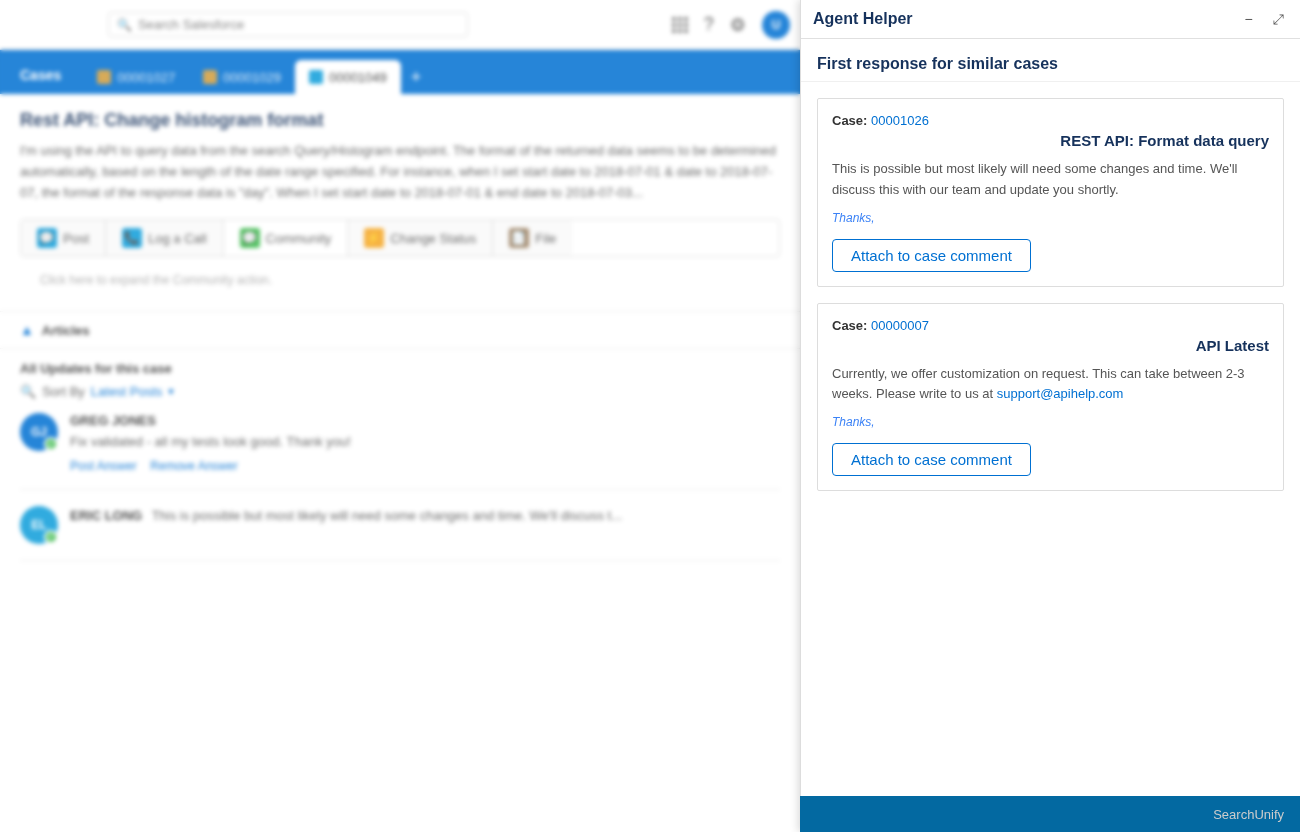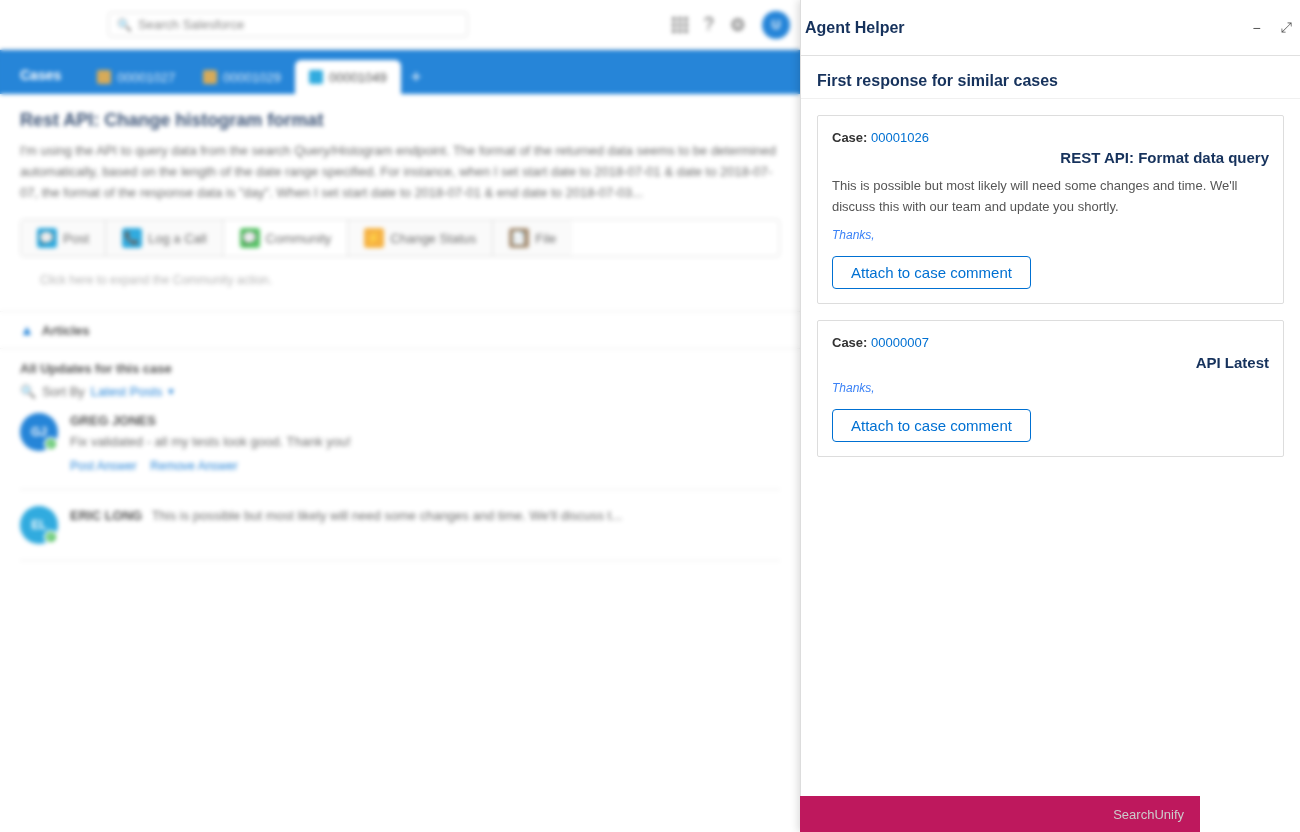--- a/index.html
+++ b/index.html
@@ -321,27 +321,27 @@
       width: 500px;
       height: 832px;
       background: #fff;
       border-left: 1px solid #ddd;
       display: flex;
       flex-direction: column;
       box-shadow: -2px 0 8px rgba(0,0,0,0.15);
     }
 
     .agent-panel-header {
-      height: 56px;
+      height: 39px;
       background: #fff;
       border-bottom: 1px solid #e0e0e0;
       display: flex;
       align-items: center;
       justify-content: space-between;
-      padding: 0 4px;
+      padding: 0 12px;
     }
     .agent-panel-title {
       font-size: 16px;
       font-weight: 600;
       color: #16325c;
     }
     .panel-header-icons {
       display: flex;
       gap: 12px;
     }
@@ -426,23 +426,23 @@
     .email-link {
       color: #0070d2;
       text-decoration: none;
     }
 
     
     .sf-footer {
       position: absolute;
       bottom: 0;
       left: 800px;
-      width: 400px;
+      width: 500px;
       height: 36px;
-      background: #be185d;
+      background: #0369a1;
       display: flex;
       align-items: center;
       justify-content: flex-end;
       padding: 4px 16px;
     }
     .sf-footer-text {
       color: #ccc;
       font-size: 13px;
       font-weight: 500;
     }
@@ -602,20 +602,24 @@
       <div class="case-card-thanks">Thanks,</div>
       <button class="attach-btn">Attach to case comment</button>
     </div>
 
     <div class="case-card">
       <div class="case-card-header">
         <span class="case-card-case-label">Case:</span>
         <span class="case-card-number">00000007</span>
       </div>
       <div class="case-card-title">API Latest</div>
+      <div class="case-card-body">
+        <span>Currently, we offer customization on request. This can take between 2-3 weeks. Please write to us at</span>
+        <a class="email-link">support@apihelp.com</a>
+      </div>
       <div class="case-card-thanks">Thanks,</div>
       <button class="attach-btn">Attach to case comment</button>
     </div>
 
   </div>
 </div>
 
 <div class="sf-footer">
   <span class="sf-footer-text">SearchUnify</span>
 </div>

